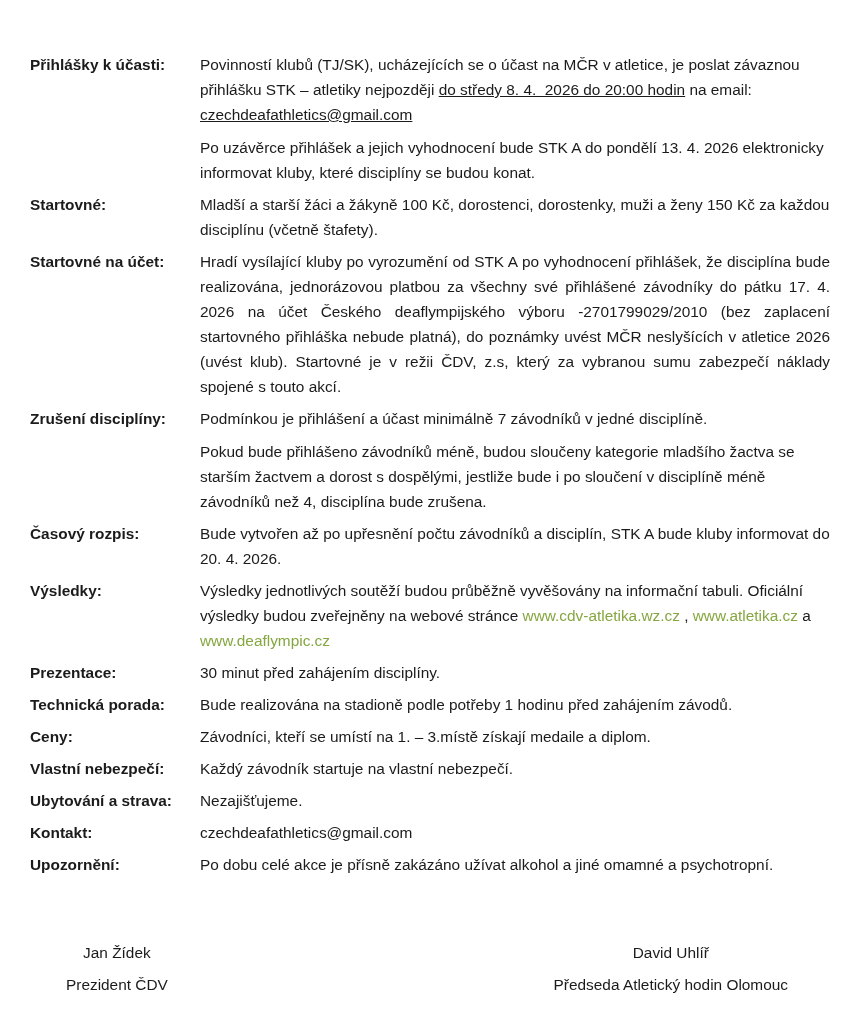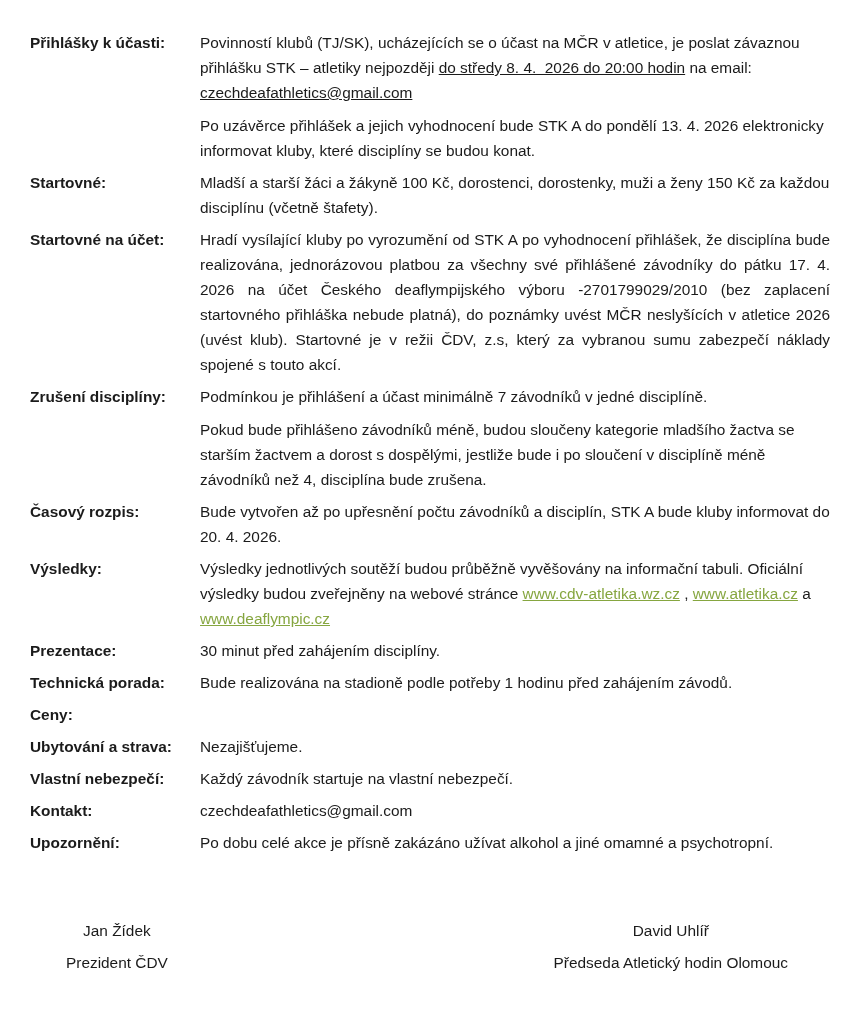--- a/index.html
+++ b/index.html
@@ -10,20 +10,21 @@
   body {
     width: 859px;
     height: 1024px;
     overflow: hidden;
     font-family: "Liberation Sans", sans-serif;
     color: #1b1b1b;
     -webkit-font-smoothing: antialiased;
   }
   .doc {
     padding: 30px 29px 0 30px;
+    margin-top: 22px;
   }
   .row {
     display: flex;
     margin-bottom: 7px;
     align-items: flex-start;
   }
   .label {
     flex: none;
     width: 170px;
     font-size: 15.4px;
@@ -45,21 +46,20 @@
     text-align: justify;
   }
   .b { font-weight: 400; }
   .u { text-decoration: underline; }
   .link-dark {
     color: inherit;
     text-decoration: underline;
     cursor: pointer;
   }
   .link-green {
-    text-decoration: underline;
     cursor: pointer;
     text-align: center;
   }
   .signatures {
     display: flex;
     justify-content: space-between;
     margin-top: 63px;
     padding: 0 42px 0 36px;
   }
   .sig {
@@ -121,31 +121,34 @@
         </div>
       </div>
       <div class="row">
         <div class="label">Technická porada:</div>
         <div class="content">
           <p class="para"><span>Bude realizována na stadioně podle potřeby 1 hodinu před zahájením závodů.</span></p>
         </div>
       </div>
       <div class="row">
         <div class="label">Ceny:</div>
-      </div>
-      <div class="row">
-        <div class="label">Ubytování a strava:</div>
         <div class="content">
-          <p class="para"><span>Nezajišťujeme.</span></p>
+          <p class="para"><span>Závodníci, kteří se umístí na 1. – 3.místě získají medaile a diplom.</span></p>
         </div>
       </div>
       <div class="row">
         <div class="label">Vlastní nebezpečí:</div>
         <div class="content">
           <p class="para"><span>Každý závodník startuje na vlastní nebezpečí.</span></p>
+        </div>
+      </div>
+      <div class="row">
+        <div class="label">Ubytování a strava:</div>
+        <div class="content">
+          <p class="para"><span>Nezajišťujeme.</span></p>
         </div>
       </div>
       <div class="row">
         <div class="label">Kontakt:</div>
         <div class="content">
           <p class="para"><span>czechdeafathletics@gmail.com</span></p>
         </div>
       </div>
       <div class="row">
         <div class="label">Upozornění:</div>

